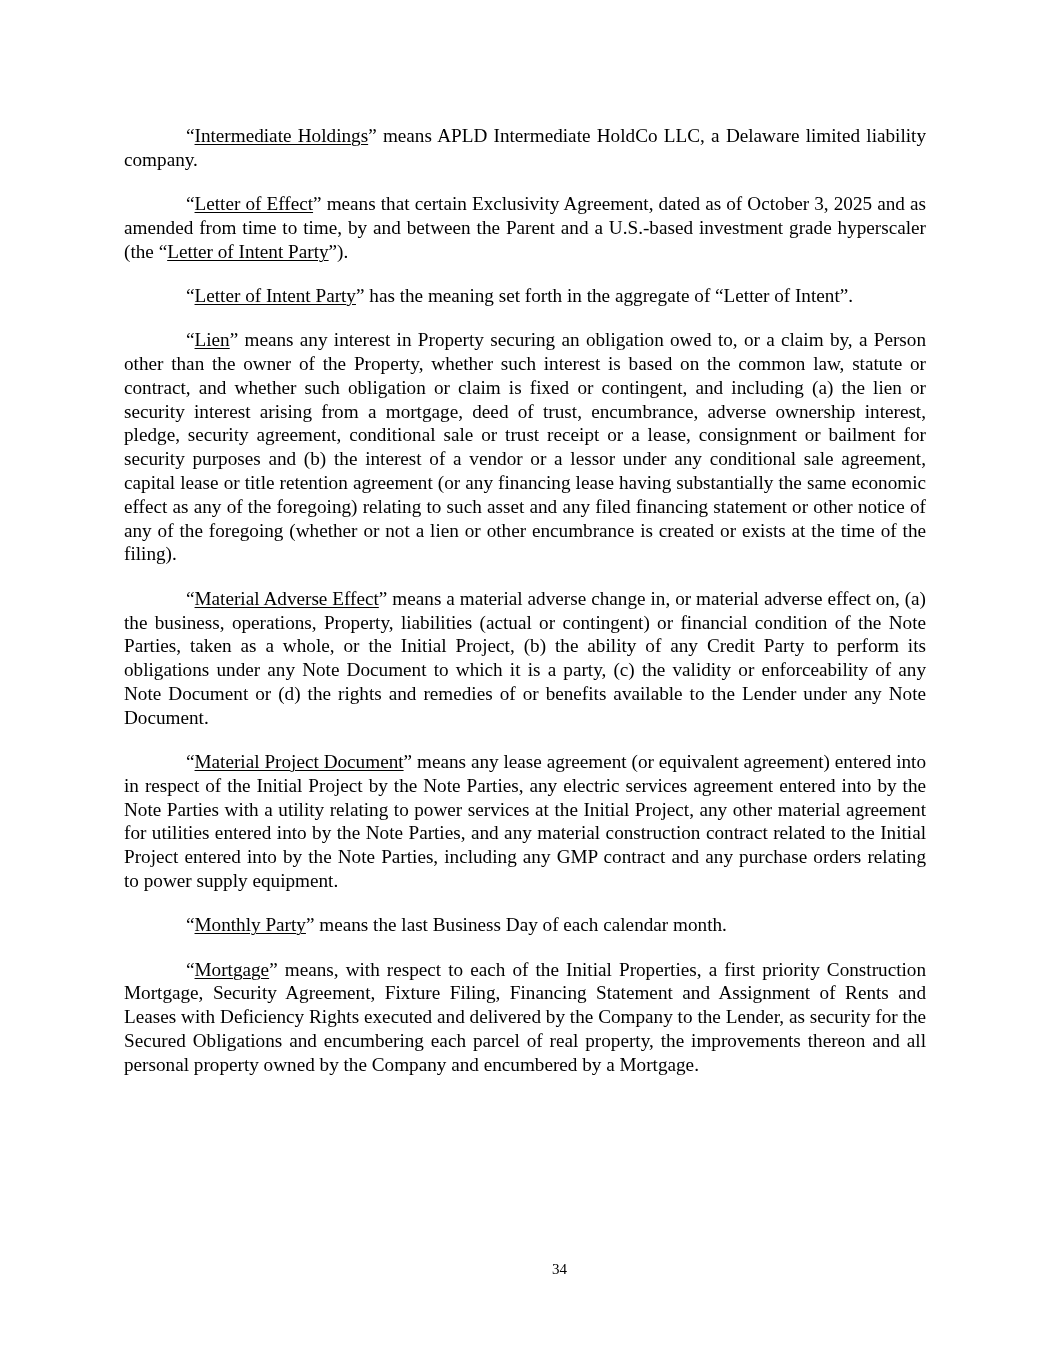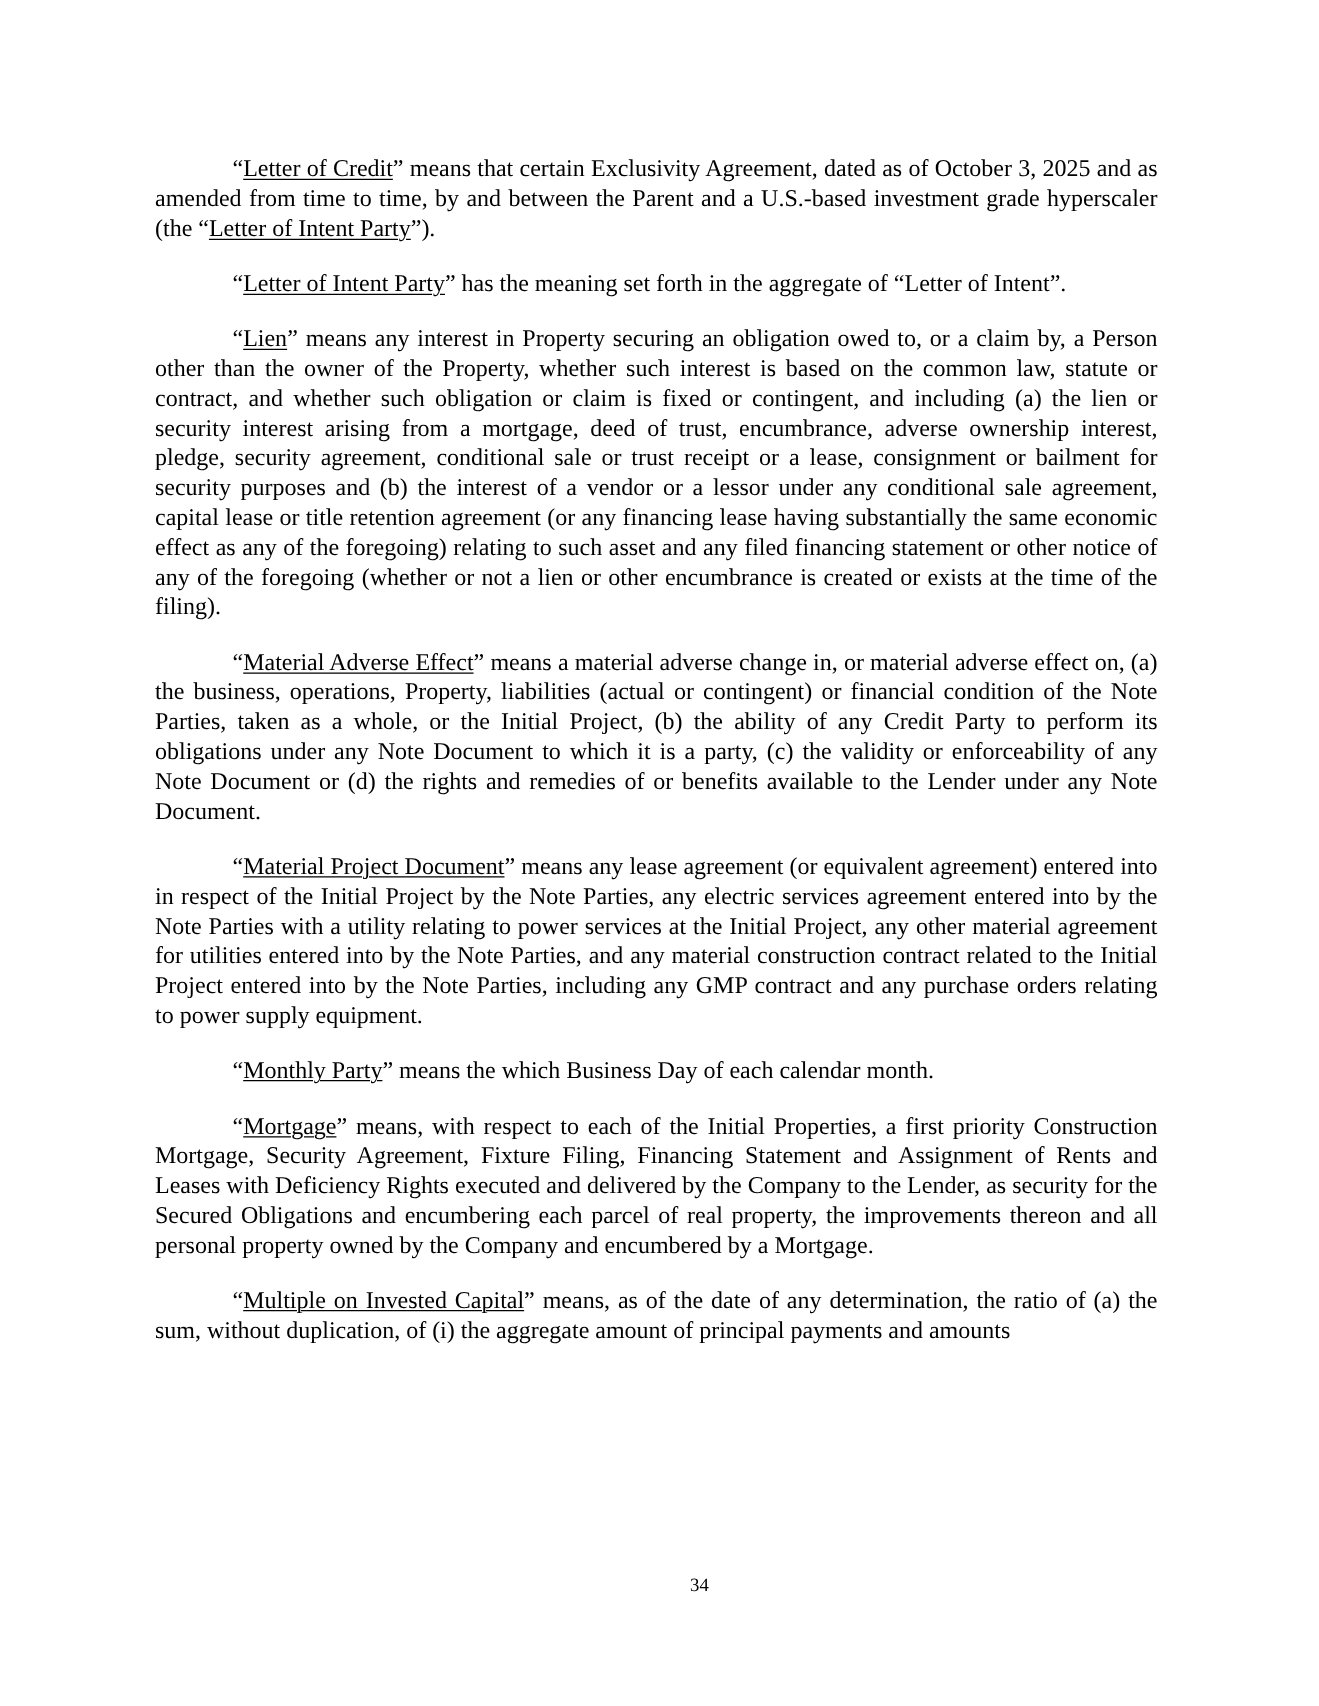--- a/index.html
+++ b/index.html
@@ -43,33 +43,33 @@
     font-size: 15px;
     line-height: 24px;
     padding-left: 32px;
   }
 </style>
 </head>
 <body>
 
 <div class="page">
 
+  <p class="para"><span>“</span><span class="term">Intermediate Holdings</span><span>” means APLD Intermediate HoldCo LLC, a Delaware limited liability company.</span></p>
 
-  <p class="para"><span>“</span><span class="term">Letter of Credit</span><span>” means that certain Exclusivity Agreement, dated as of October 3, 2025 and as amended from time to time, by and between the Parent and a U.S.-based investment grade hyperscaler (the “</span><span class="term">Letter of Intent Party</span><span>”).</span></p>
+  <p class="para"><span>“</span><span class="term">Letter of Effect</span><span>” means that certain Exclusivity Agreement, dated as of October 3, 2025 and as amended from time to time, by and between the Parent and a U.S.-based investment grade hyperscaler (the “</span><span class="term">Letter of Intent Party</span><span>”).</span></p>
 
   <p class="para"><span>“</span><span class="term">Letter of Intent Party</span><span>” has the meaning set forth in the aggregate of “Letter of Intent”.</span></p>
 
   <p class="para"><span>“</span><span class="term">Lien</span><span>” means any interest in Property securing an obligation owed to, or a claim by, a Person other than the owner of the Property, whether such interest is based on the common law, statute or contract, and whether such obligation or claim is fixed or contingent, and including (a) the lien or security interest arising from a mortgage, deed of trust, encumbrance, adverse ownership interest, pledge, security agreement, conditional sale or trust receipt or a lease, consignment or bailment for security purposes and (b) the interest of a vendor or a lessor under any conditional sale agreement, capital lease or title retention agreement (or any financing lease having substantially the same economic effect as any of the foregoing) relating to such asset and any filed financing statement or other notice of any of the foregoing (whether or not a lien or other encumbrance is created or exists at the time of the filing).</span></p>
 
   <p class="para"><span>“</span><span class="term">Material Adverse Effect</span><span>” means a material adverse change in, or material adverse effect on, (a) the business, operations, Property, liabilities (actual or contingent) or financial condition of the Note Parties, taken as a whole, or the Initial Project, (b) the ability of any Credit Party to perform its obligations under any Note Document to which it is a party, (c) the validity or enforceability of any Note Document or (d) the rights and remedies of or benefits available to the Lender under any Note Document.</span></p>
 
   <p class="para"><span>“</span><span class="term">Material Project Document</span><span>” means any lease agreement (or equivalent agreement) entered into in respect of the Initial Project by the Note Parties, any electric services agreement entered into by the Note Parties with a utility relating to power services at the Initial Project, any other material agreement for utilities entered into by the Note Parties, and any material construction contract related to the Initial Project entered into by the Note Parties, including any GMP contract and any purchase orders relating to power supply equipment.</span></p>
 
-  <p class="para"><span>“</span><span class="term">Monthly Party</span><span>” means the which Business Day of each calendar month.</span></p>
+  <p class="para"><span>“</span><span class="term">Monthly Party</span><span>” means the last Business Day of each calendar month.</span></p>
 
   <p class="para"><span>“</span><span class="term">Mortgage</span><span>” means, with respect to each of the Initial Properties, a first priority Construction Mortgage, Security Agreement, Fixture Filing, Financing Statement and Assignment of Rents and Leases with Deficiency Rights executed and delivered by the Company to the Lender, as security for the Secured Obligations and encumbering each parcel of real property, the improvements thereon and all personal property owned by the Company and encumbered by a Mortgage.</span></p>
 
 
-  <p class="para"><span>“</span><span class="term">Multiple on Invested Capital</span><span>” means, as of the date of any determination, the ratio of (a) the sum, without duplication, of (i) the aggregate amount of principal payments and amounts</span></p>
 
 </div>
 
 <div class="page-number">34</div>
 
 </body></html>

